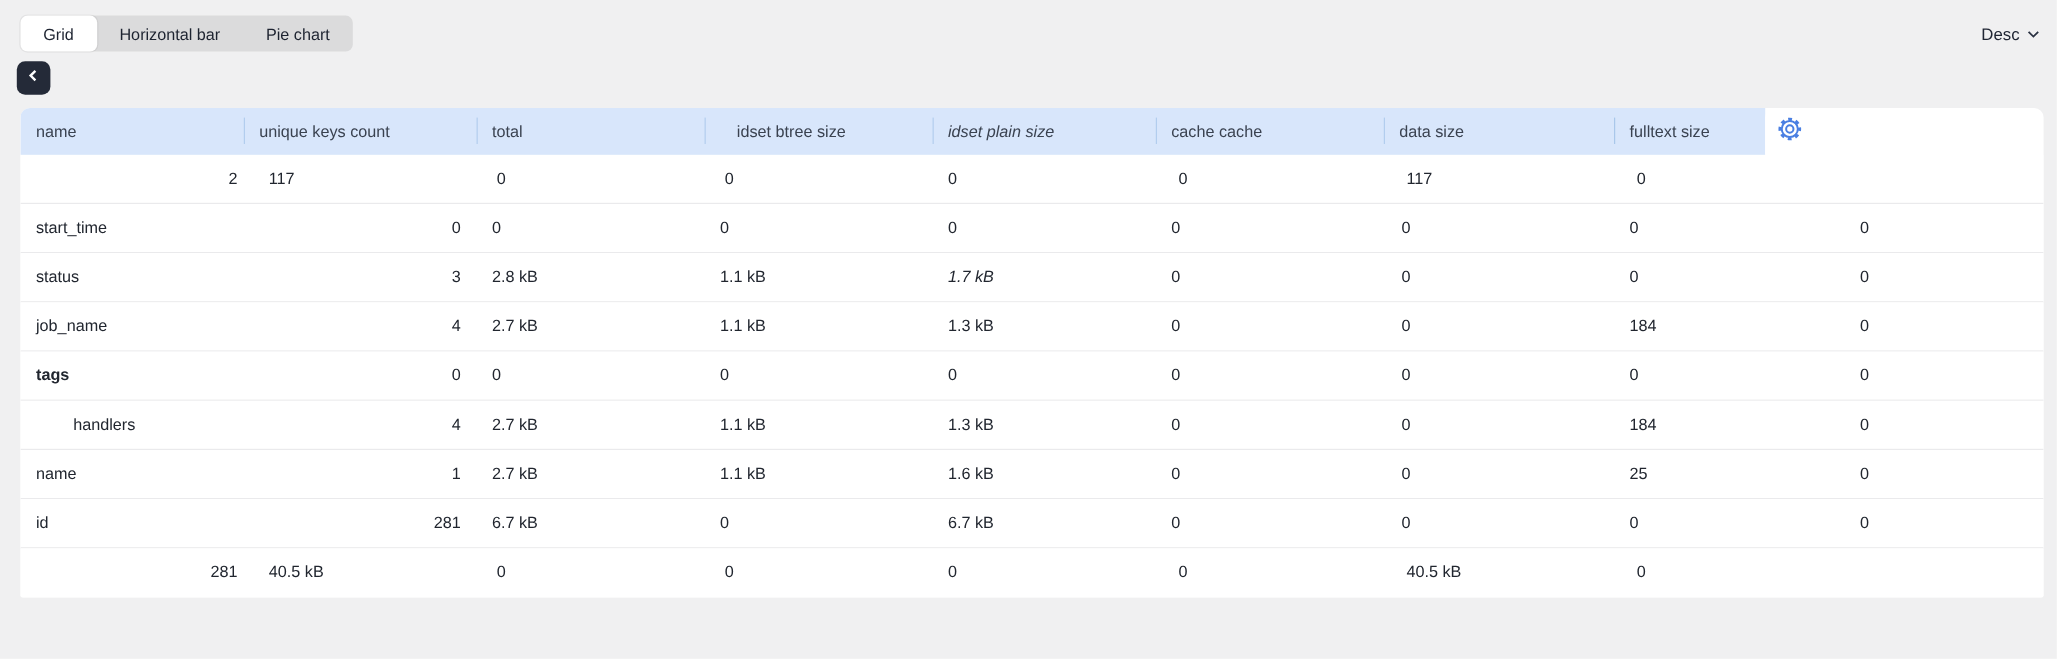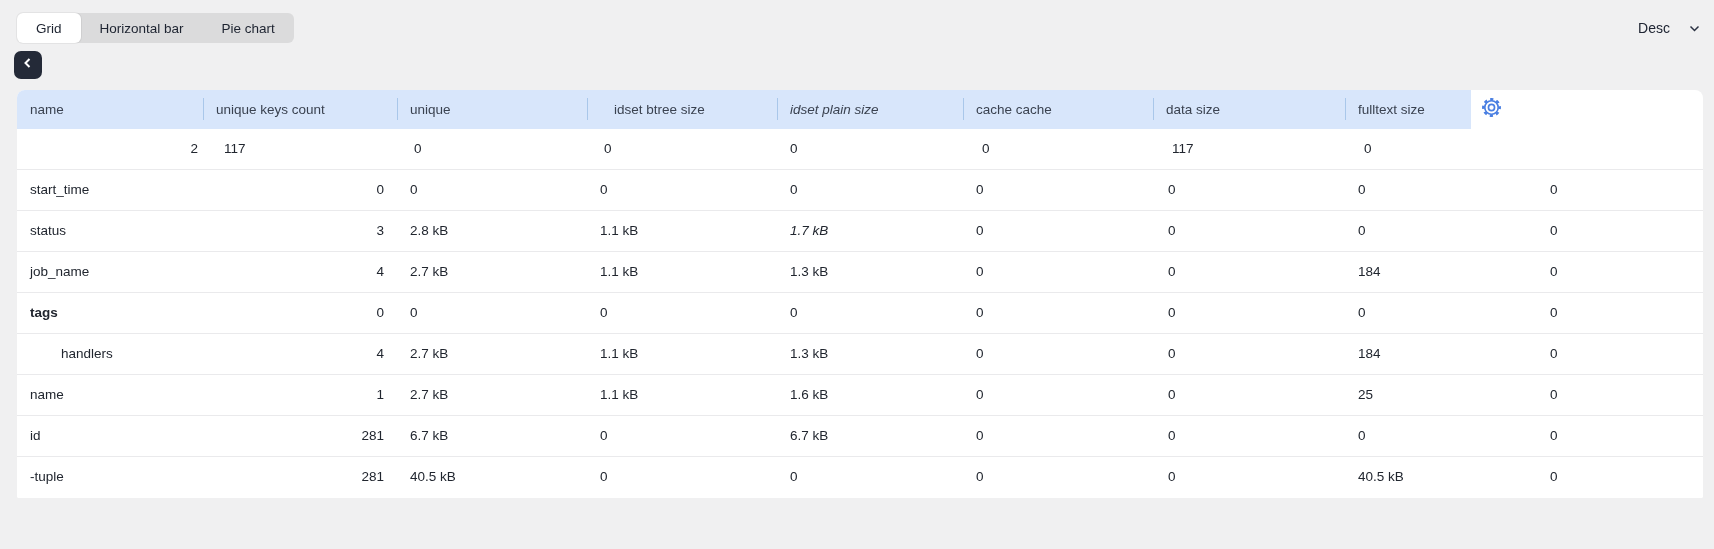--- a/index.html
+++ b/index.html
@@ -23,21 +23,21 @@
     padding: 0 19px; font-size: 13.5px; color: #1d2330;
     border-radius: 6px; cursor: pointer; white-space: nowrap;
   }
   .tab.active {
     background: #ffffff;
     box-shadow: 0 0 0 1px rgba(0,0,0,0.05);
   }
 
   .sort-control {
     position: absolute; right: 13px; top: 20px;
-    display: flex; align-items: center; gap: 18px;
+    display: flex; align-items: center; gap: 5px;
     cursor: pointer;
   }
   .sort-control .label { font-size: 14px; color: #202634; }
   .sort-control svg { display: block; }
 
   .back-btn {
     position: absolute; left: 14px; top: 51px;
     width: 28px; height: 28px;
     background: #242a38; border-radius: 7px;
     display: flex; align-items: center; justify-content: center;
@@ -111,21 +111,21 @@
       <path d="M8.5 3 L4.5 7 L8.5 11" stroke="#ffffff" stroke-width="2" fill="none"></path>
     </svg>
   </span>
 </div>
 
 <div class="grid">
   <div class="thead">
     <div class="thead-cells">
         <div class="th" style="width: 186px;">name</div>
         <div class="th" style="width: 194px;">unique keys count</div>
-        <div class="th" style="width: 190px;">unique</div>
+        <div class="th" style="width: 190px;">total</div>
         <div class="th" style="width: 190px; padding-left: 27px;">idset btree size</div>
         <div class="th" style="width: 186px; font-style: italic;">idset plain size</div>
         <div class="th" style="width: 190px;">cache cache</div>
         <div class="th" style="width: 192px;">data size</div>
         <div class="th" style="width: 126px;">fulltext size</div>
       </div>
     <div class="gear-cell">
       <span>
         <svg width="21" height="21" viewBox="0 0 20 20" fill="none">
           <circle cx="10" cy="10" r="7.8" stroke="#4a7fe2" stroke-width="2.4" stroke-dasharray="3.06 3.06" stroke-dashoffset="1.5"></circle>
@@ -217,21 +217,20 @@
         <div class="td right" style="width: 194px;">281</div>
         <div class="td" style="width: 190px;">6.7 kB</div>
         <div class="td" style="width: 190px;">0</div>
         <div class="td" style="width: 186px;">6.7 kB</div>
         <div class="td" style="width: 192px;">0</div>
         <div class="td" style="width: 190px;">0</div>
         <div class="td" style="width: 192px;">0</div>
         <div class="td" style="width: 126px;">0</div>
       </div>
       <div class="tr">
-        <div class="td" style="width: 186px;">-tuple</div>
         <div class="td right" style="width: 194px;">281</div>
         <div class="td" style="width: 190px;">40.5 kB</div>
         <div class="td" style="width: 190px;">0</div>
         <div class="td" style="width: 186px;">0</div>
         <div class="td" style="width: 192px;">0</div>
         <div class="td" style="width: 190px;">0</div>
         <div class="td" style="width: 192px;">40.5 kB</div>
         <div class="td" style="width: 126px;">0</div>
       </div>
     </div>

